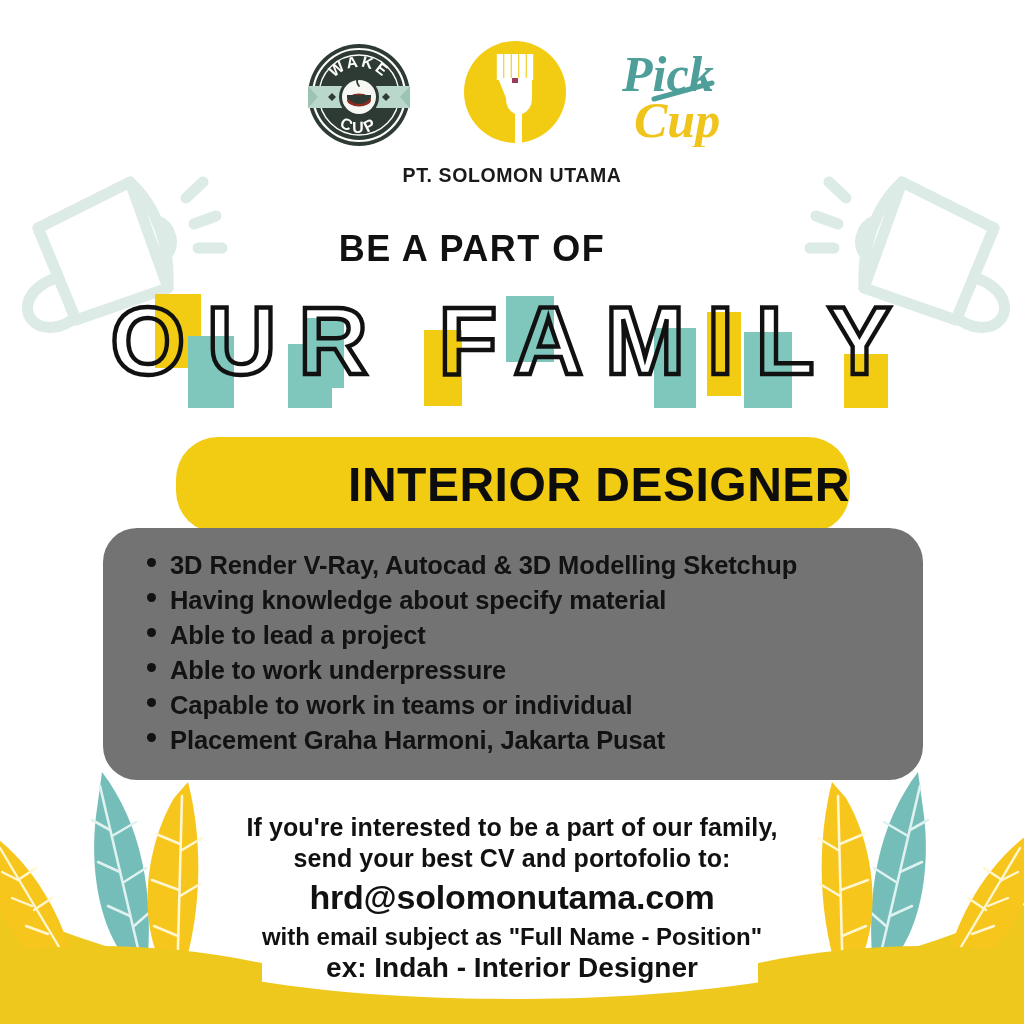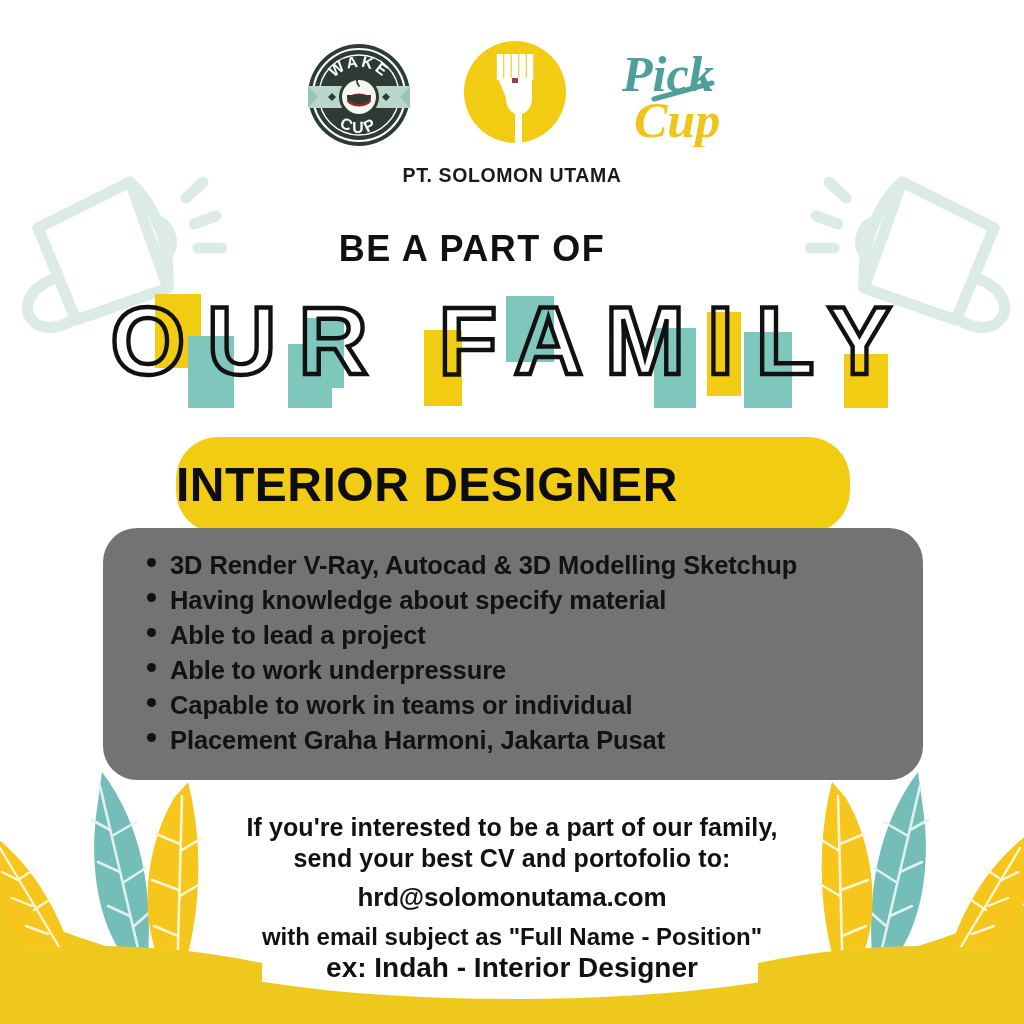--- a/index.html
+++ b/index.html
@@ -59,21 +59,21 @@
     height:120px;
   }
   #headline-main svg { display:block; width:1024px; height:120px; }
 
   
   #job-title-pill {
     position:absolute; left:176px; top:437px;
     width:674px; height:96px;
     background:#F2CB13;
     border-radius:42px;
-    display:flex; align-items:center; justify-content:flex-start;
+    display:flex; align-items:center; justify-content:flex-end;
   }
   #job-title-text {
     font-size:48px; font-weight:bold; letter-spacing:0.5px;
     color:#0d0d0d; white-space:nowrap;
     transform:translateY(-1px);
   }
 
   
   #requirements-box {
     position:absolute; left:103px; top:528px;
@@ -104,21 +104,21 @@
 
   
   #footer {
     position:absolute; left:0; top:812px; width:1024px;
     text-align:center;
     color:#111111;
   }
   .f-line { font-weight:bold; white-space:nowrap; }
   #footer-l1 { font-size:25px; line-height:31px; letter-spacing:0.1px; }
   #footer-l2 { font-size:25px; line-height:31px; letter-spacing:0.1px; }
-  #footer-email { font-size:26px; line-height:47px; letter-spacing:-0.2px; }
+  #footer-email { font-size:34px; line-height:47px; letter-spacing:-0.2px; }
   #footer-l4 { font-size:24px; line-height:31px; }
   #footer-l5 { font-size:28px; line-height:31px; }
 </style>
 </head>
 <body>
 
 <div id="poster">
 
   <div class="deco" id="megaphone-left">
     <svg viewBox="0 0 230 175" xmlns="http://www.w3.org/2000/svg">

